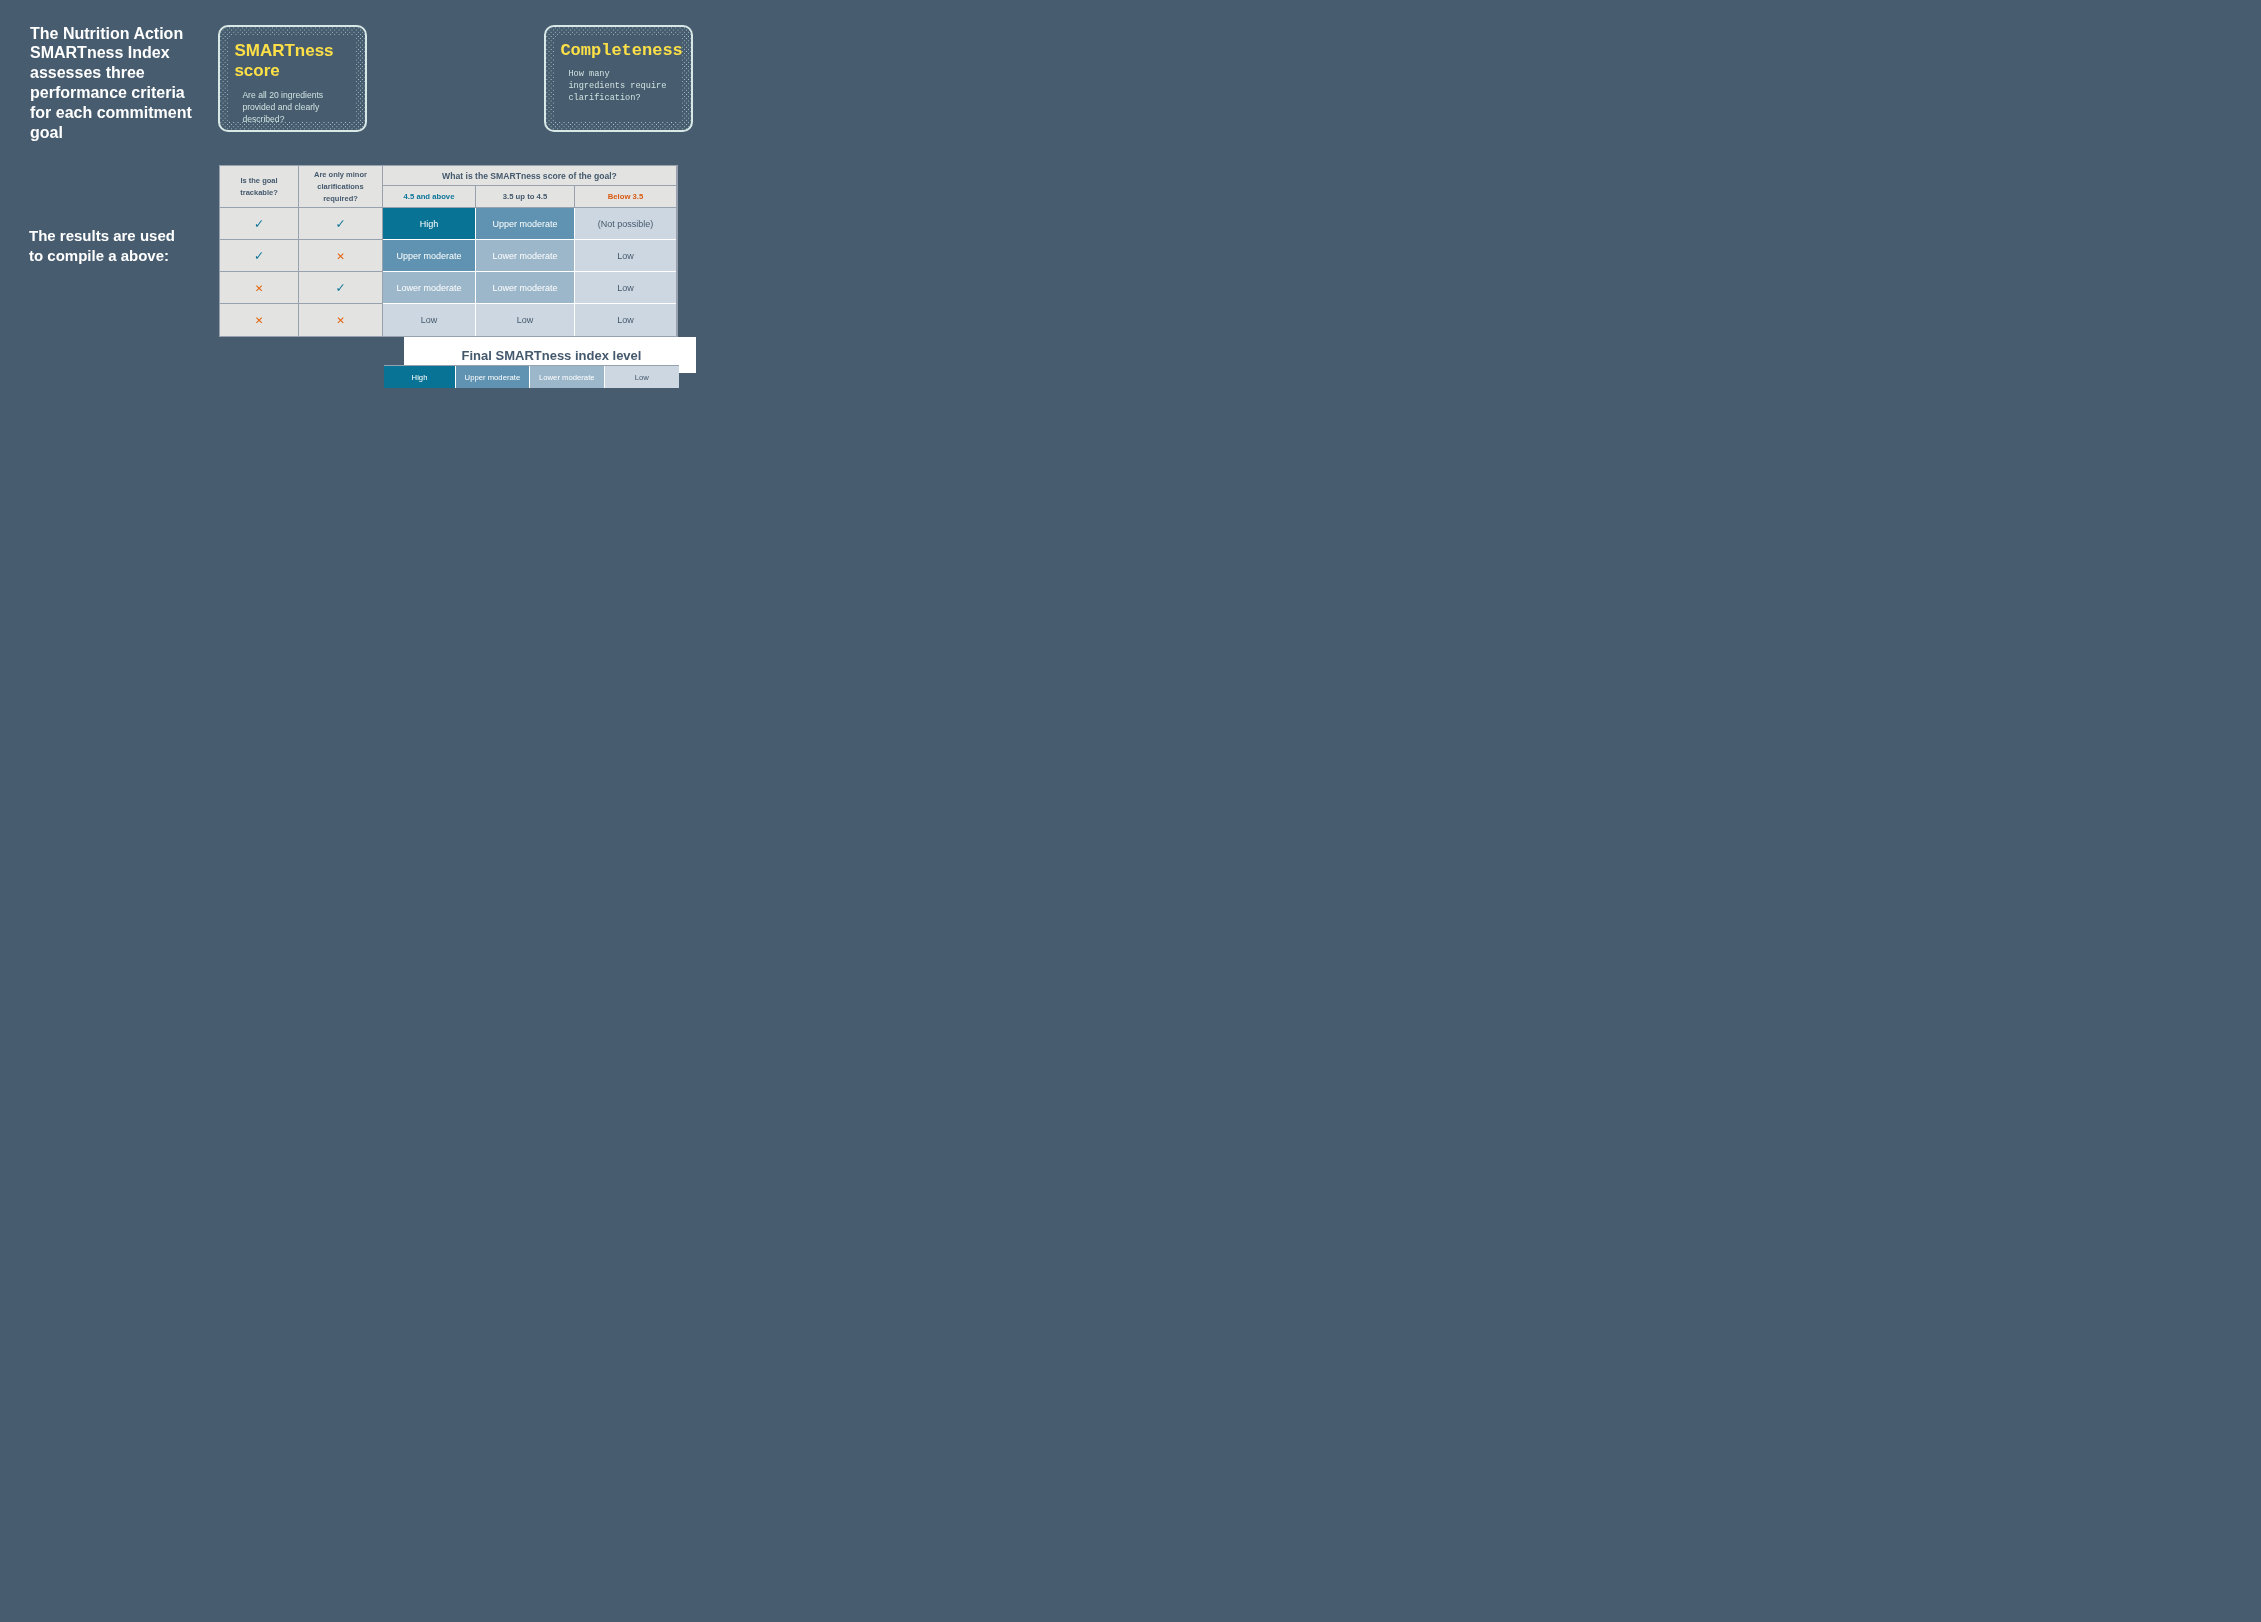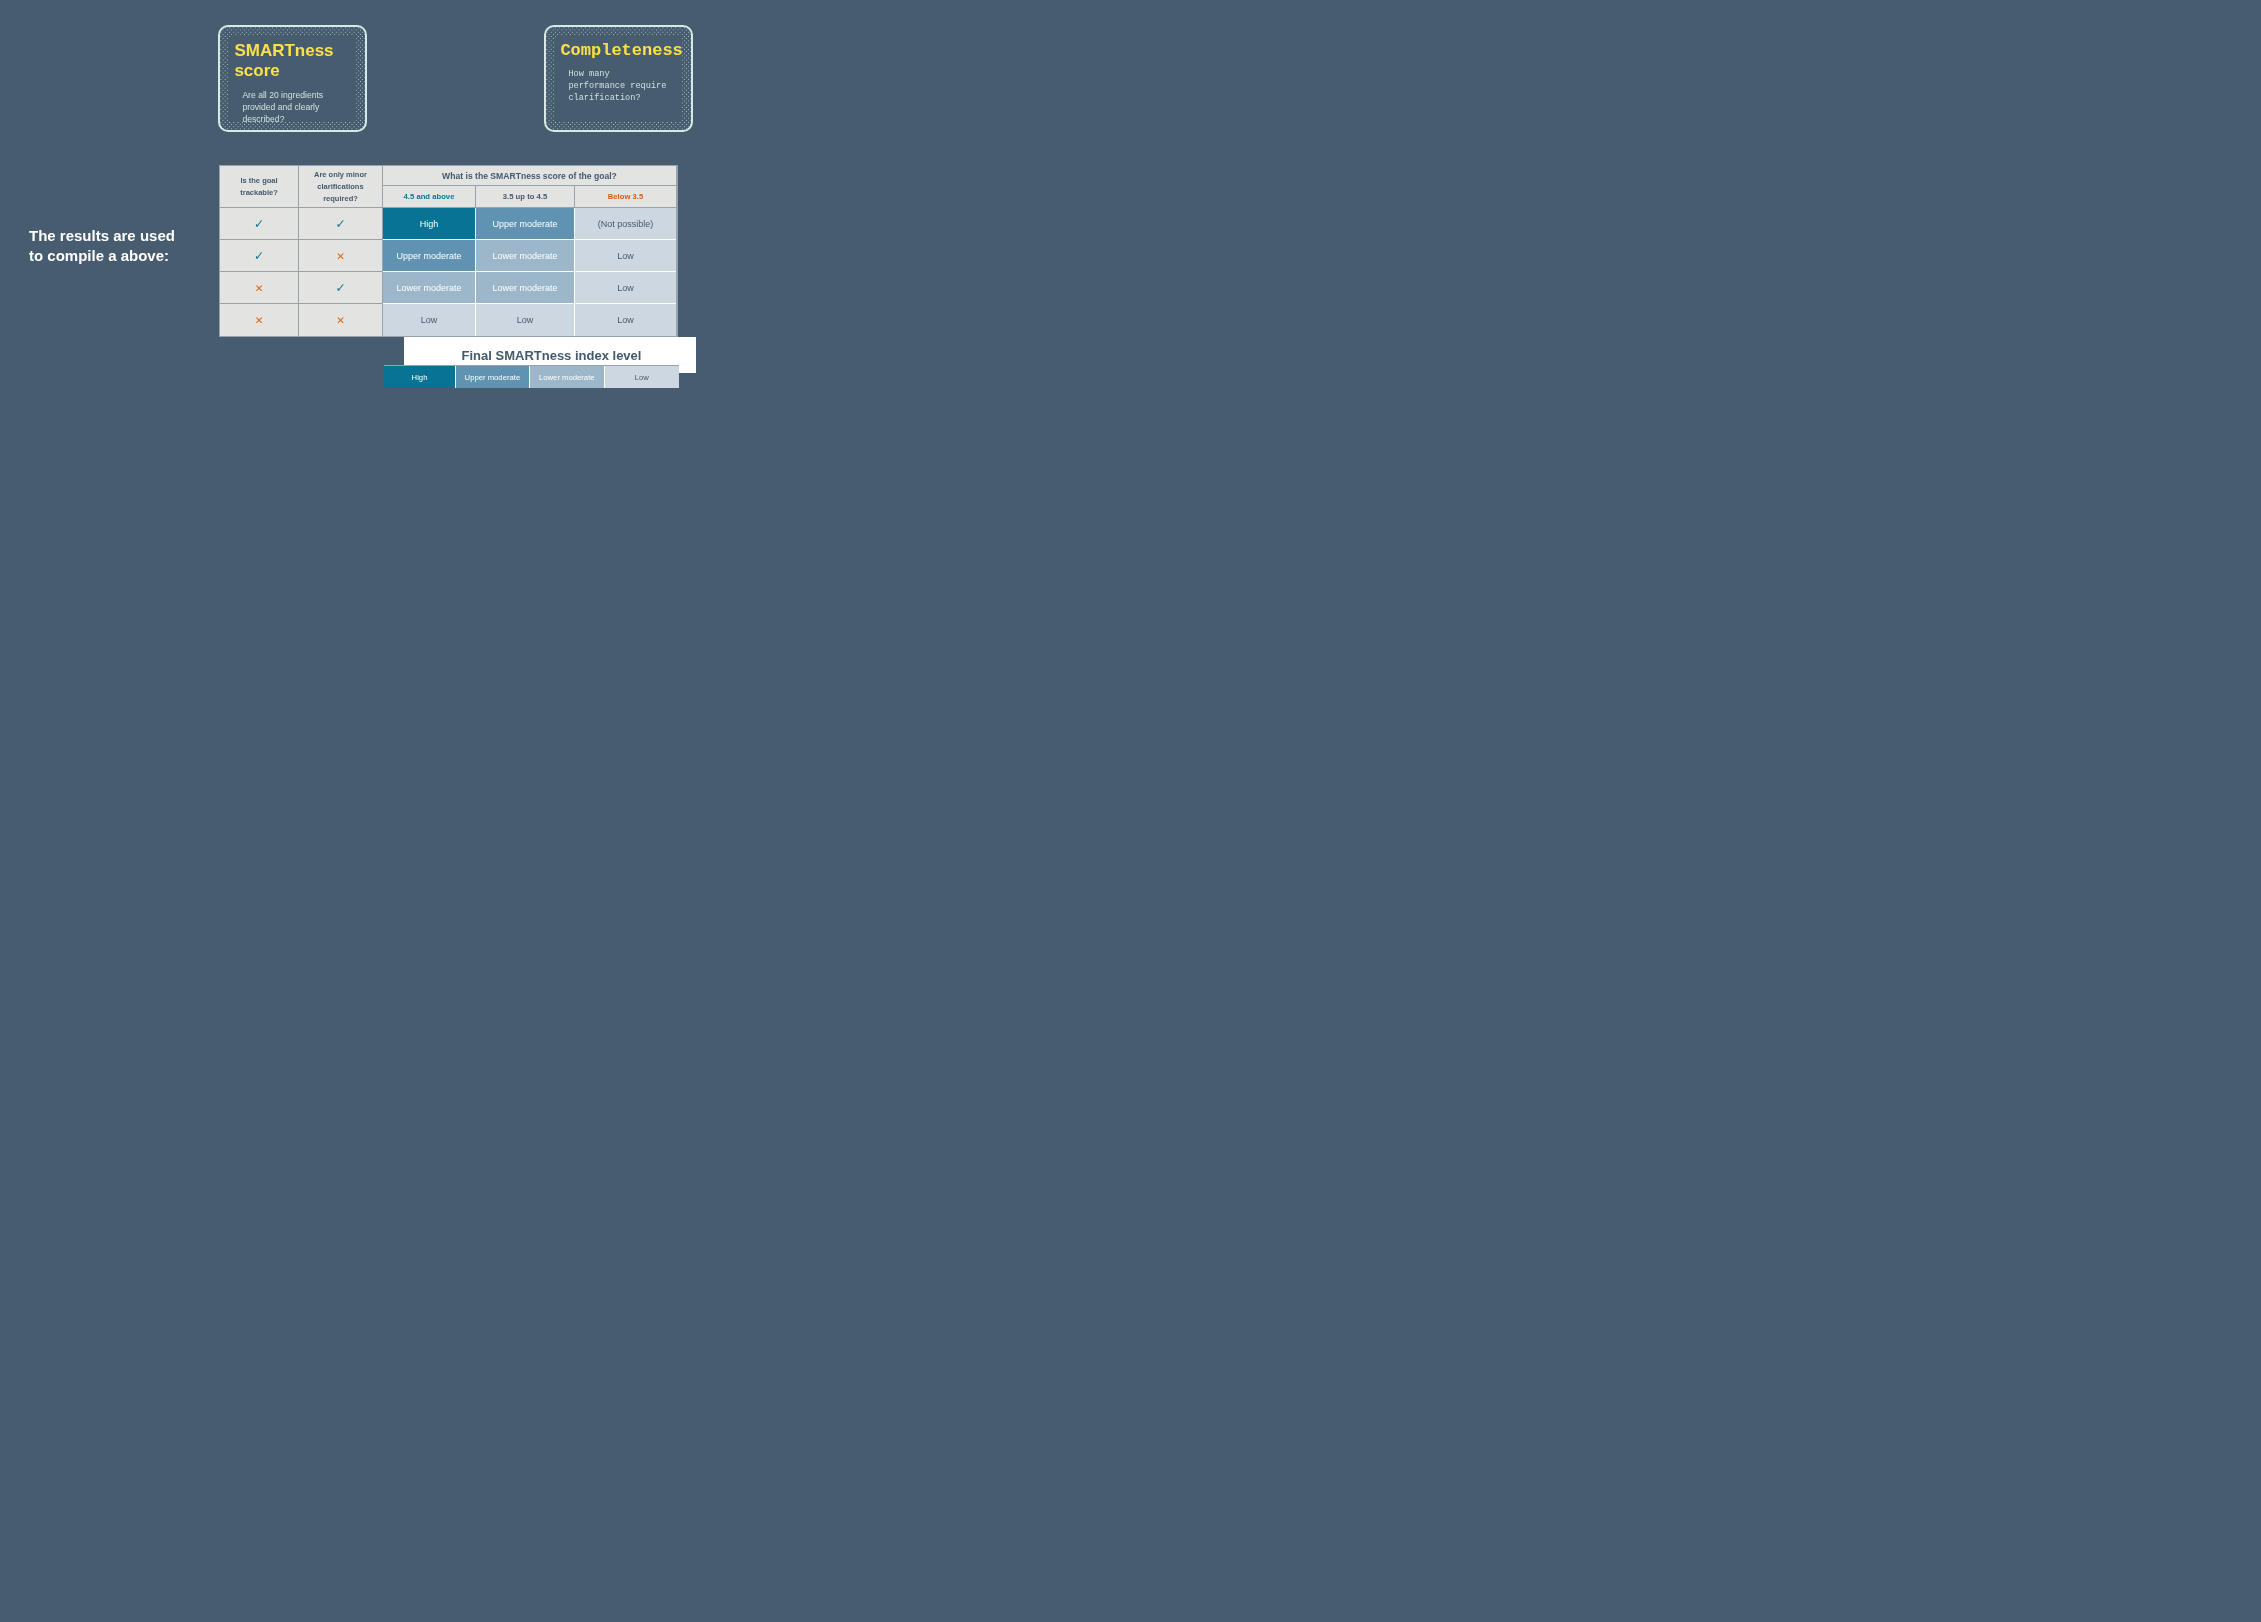--- a/index.html
+++ b/index.html
@@ -78,39 +78,40 @@
   .legend-item:nth-child(1){width:71px;}
   .legend-item:nth-child(2){width:73px;}
   .legend-item:nth-child(3){width:74px;}
   .legend-item:nth-child(4){flex:1;}
 </style>
 </head>
 <body>
 
 <div class="canvas">
 
+  <div class="intro-title">The Nutrition Action SMARTness Index assesses three performance criteria for each commitment goal</div>
 
   <div class="intro-note">
     <div>The results are used</div>
     <div>to compile a above:</div>
   </div>
 
   <div class="card" style="left:218px;">
     <div class="card-inner">
       <div class="card-content">
         <h2 class="card-title">SMARTness score</h2>
         <p class="card-desc">Are all 20 ingredients provided and clearly described?</p>
       </div>
     </div>
   </div>
   <div class="card" style="left:544px;font-family:Liberation Mono, monospace;">
     <div class="card-inner">
       <div class="card-content">
         <h2 class="card-title">Completeness</h2>
-        <p class="card-desc">How many performance require clarification?</p>
+        <p class="card-desc">How many ingredients require clarification?</p>
       </div>
     </div>
   </div>
 
   <div class="matrix">
 
     <div class="cell cell-gray qhead b-r-gray b-b-gray" style="grid-column:1;grid-row:1/3;">Is the goal trackable?</div>
     <div class="cell cell-gray qhead b-r-gray b-b-gray" style="grid-column:2;grid-row:1/3;">Are only minor clarifications required?</div>
 
     <div class="cell cell-gray score-q b-b-gray" style="grid-column:3/6;grid-row:1;">What is the SMARTness score of the goal?</div>

